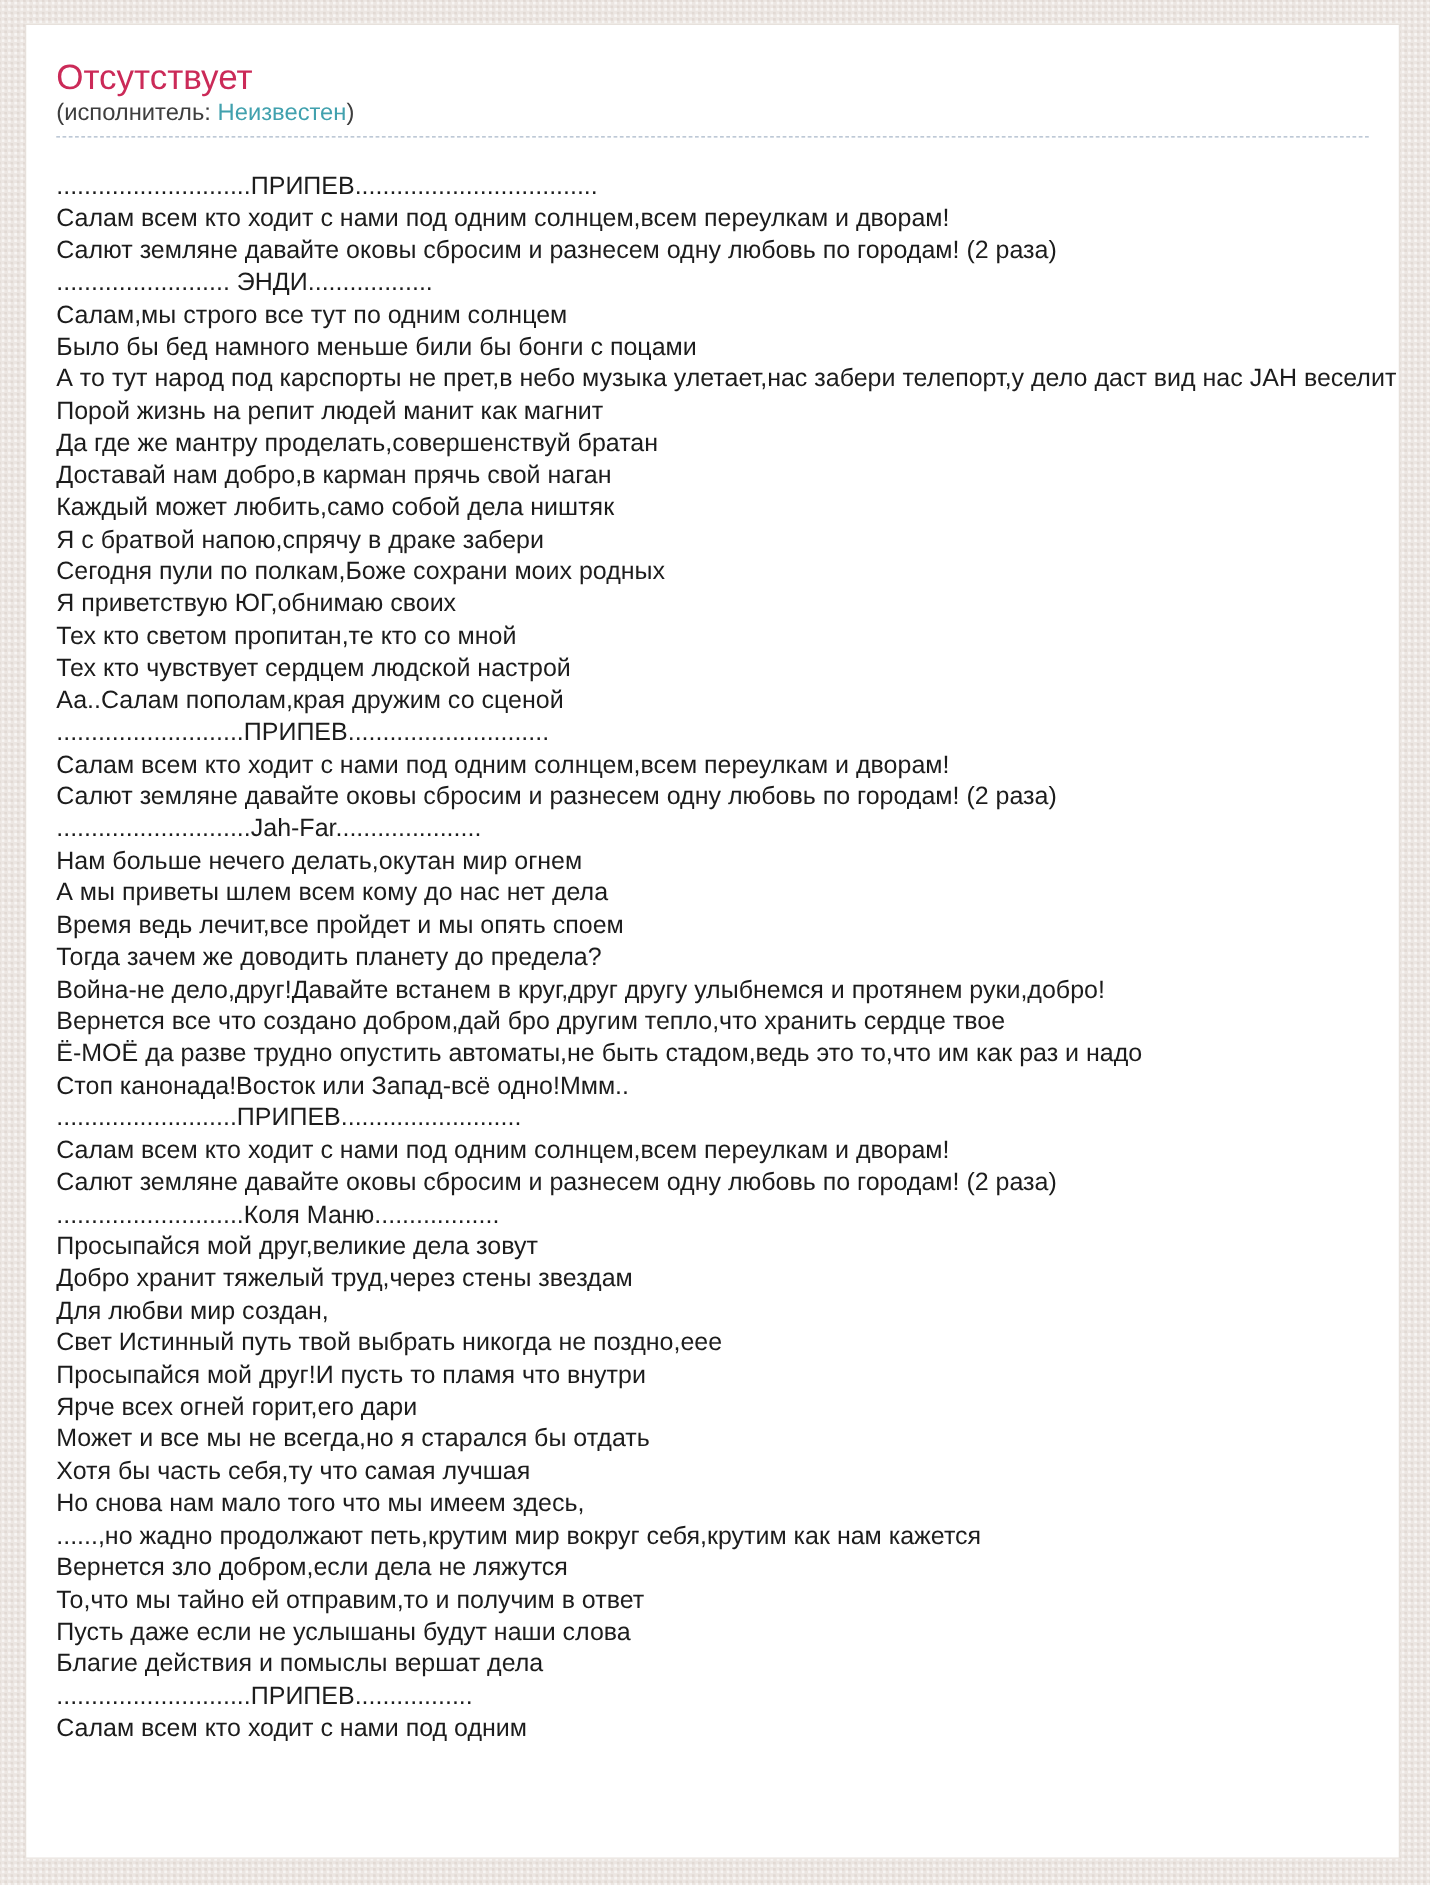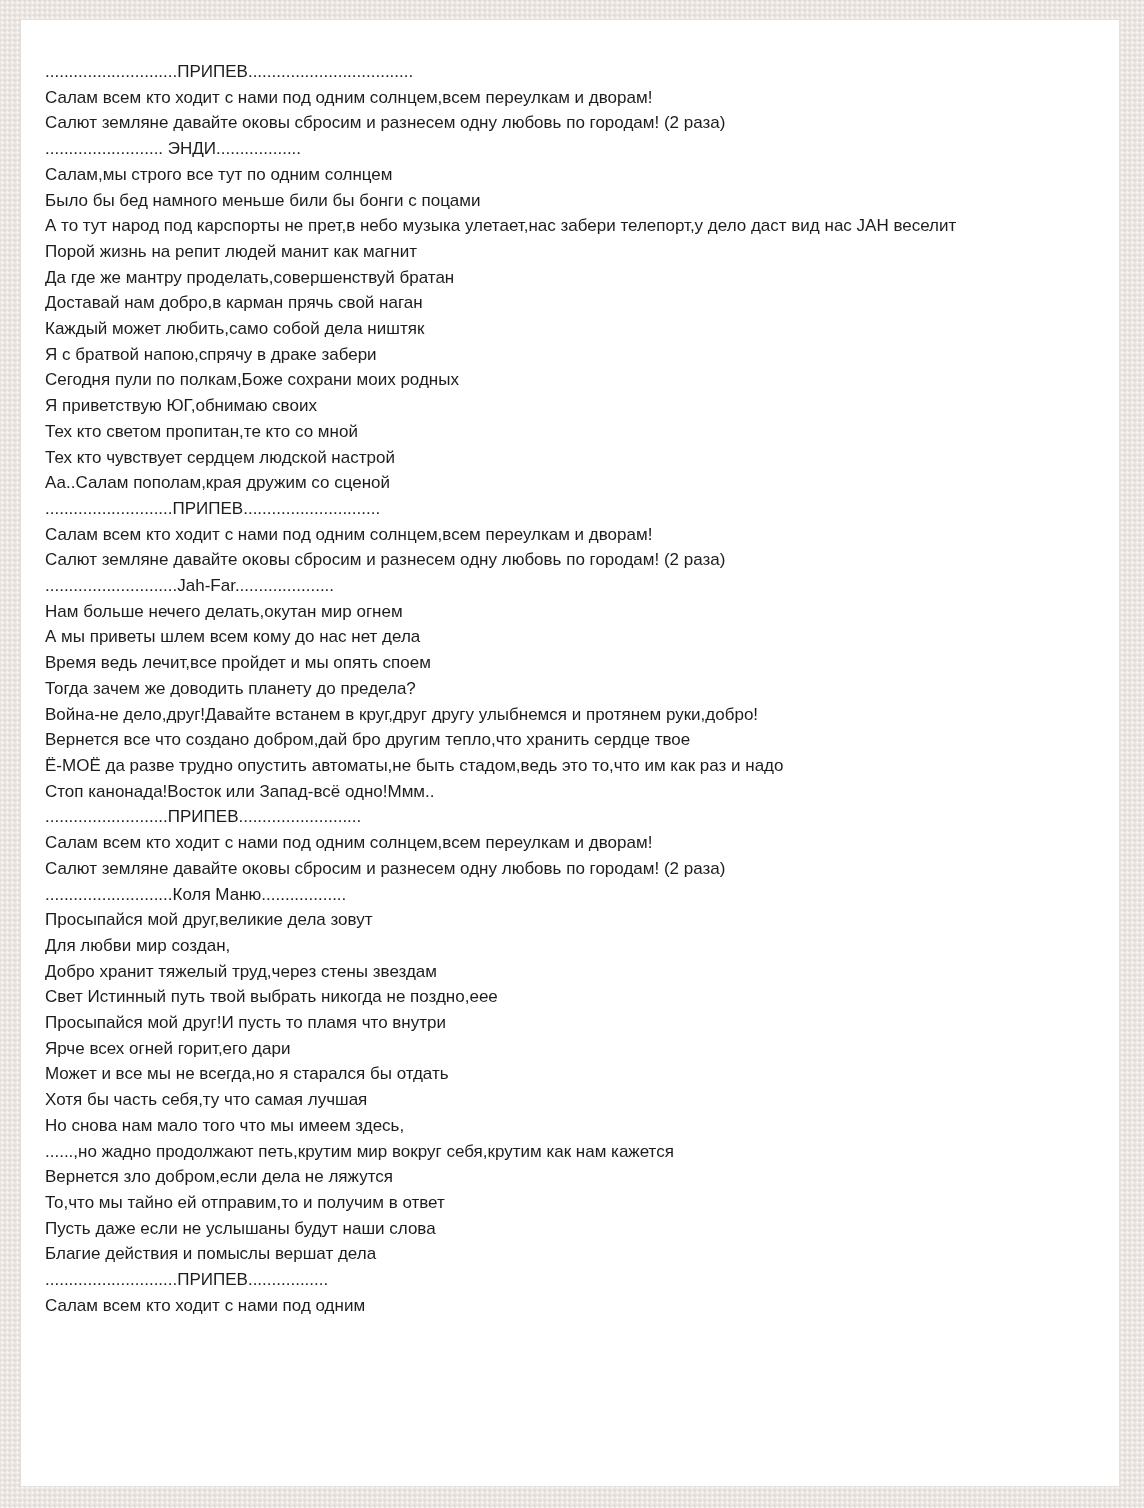--- a/index.html
+++ b/index.html
@@ -45,34 +45,38 @@
   .artist-link {
     color: var(--link-color, #41a1ae);
     text-decoration: none;
     cursor: pointer;
   }
   .header {
     border-bottom: 1px dashed var(--divider-color, #a9b8c9);
     padding-bottom: 8px;
   }
   .lyrics {
-    margin-top: 12px;
-    font-size: 17px;
+    margin-top: 27px;
+    font-size: 20px;
     line-height: 25.7px;
     color: var(--lyrics-color, #1c1c1c);
   }
   .lyric-line {
     white-space: pre;
   }
 </style>
 </head>
 <body>
 
 <div class="page">
   <div class="card">
+    <div class="header">
+      <h1 class="song-title">Отсутствует</h1>
+      <div class="artist-line"><span>(исполнитель: </span><a class="artist-link">Неизвестен</a><span>)</span></div>
+    </div>
     <div class="lyrics">
         <div class="lyric-line">............................ПРИПЕВ...................................</div>
         <div class="lyric-line">Салам всем кто ходит с нами под одним солнцем,всем переулкам и дворам!</div>
         <div class="lyric-line">Салют земляне давайте оковы сбросим и разнесем одну любовь по городам! (2 раза)</div>
         <div class="lyric-line">......................... ЭНДИ..................</div>
         <div class="lyric-line">Салам,мы строго все тут по одним солнцем</div>
         <div class="lyric-line">Было бы бед намного меньше били бы бонги с поцами</div>
         <div class="lyric-line">А то тут народ под карспорты не прет,в небо музыка улетает,нас забери телепорт,у дело даст вид нас JAH веселит</div>
         <div class="lyric-line">Порой жизнь на репит людей манит как магнит</div>
         <div class="lyric-line">Да где же мантру проделать,совершенствуй братан</div>
@@ -94,22 +98,22 @@
         <div class="lyric-line">Тогда зачем же доводить планету до предела?</div>
         <div class="lyric-line">Война-не дело,друг!Давайте встанем в круг,друг другу улыбнемся и протянем руки,добро!</div>
         <div class="lyric-line">Вернется все что создано добром,дай бро другим тепло,что хранить сердце твое</div>
         <div class="lyric-line">Ё-МОЁ да разве трудно опустить автоматы,не быть стадом,ведь это то,что им как раз и надо</div>
         <div class="lyric-line">Стоп канонада!Восток или Запад-всё одно!Ммм..</div>
         <div class="lyric-line">..........................ПРИПЕВ..........................</div>
         <div class="lyric-line">Салам всем кто ходит с нами под одним солнцем,всем переулкам и дворам!</div>
         <div class="lyric-line">Салют земляне давайте оковы сбросим и разнесем одну любовь по городам! (2 раза)</div>
         <div class="lyric-line">...........................Коля Маню..................</div>
         <div class="lyric-line">Просыпайся мой друг,великие дела зовут</div>
+        <div class="lyric-line">Добро хранит тяжелый труд,через стены звездам</div>
         <div class="lyric-line">Для любви мир создан,</div>
-        <div class="lyric-line">Добро хранит тяжелый труд,через стены звездам</div>
         <div class="lyric-line">Свет Истинный путь твой выбрать никогда не поздно,еее</div>
         <div class="lyric-line">Просыпайся мой друг!И пусть то пламя что внутри</div>
         <div class="lyric-line">Ярче всех огней горит,его дари</div>
         <div class="lyric-line">Может и все мы не всегда,но я старался бы отдать</div>
         <div class="lyric-line">Хотя бы часть себя,ту что самая лучшая</div>
         <div class="lyric-line">Но снова нам мало того что мы имеем здесь,</div>
         <div class="lyric-line">......,но жадно продолжают петь,крутим мир вокруг себя,крутим как нам кажется</div>
         <div class="lyric-line">Вернется зло добром,если дела не ляжутся</div>
         <div class="lyric-line">То,что мы тайно ей отправим,то и получим в ответ</div>
         <div class="lyric-line">Пусть даже если не услышаны будут наши слова</div>

